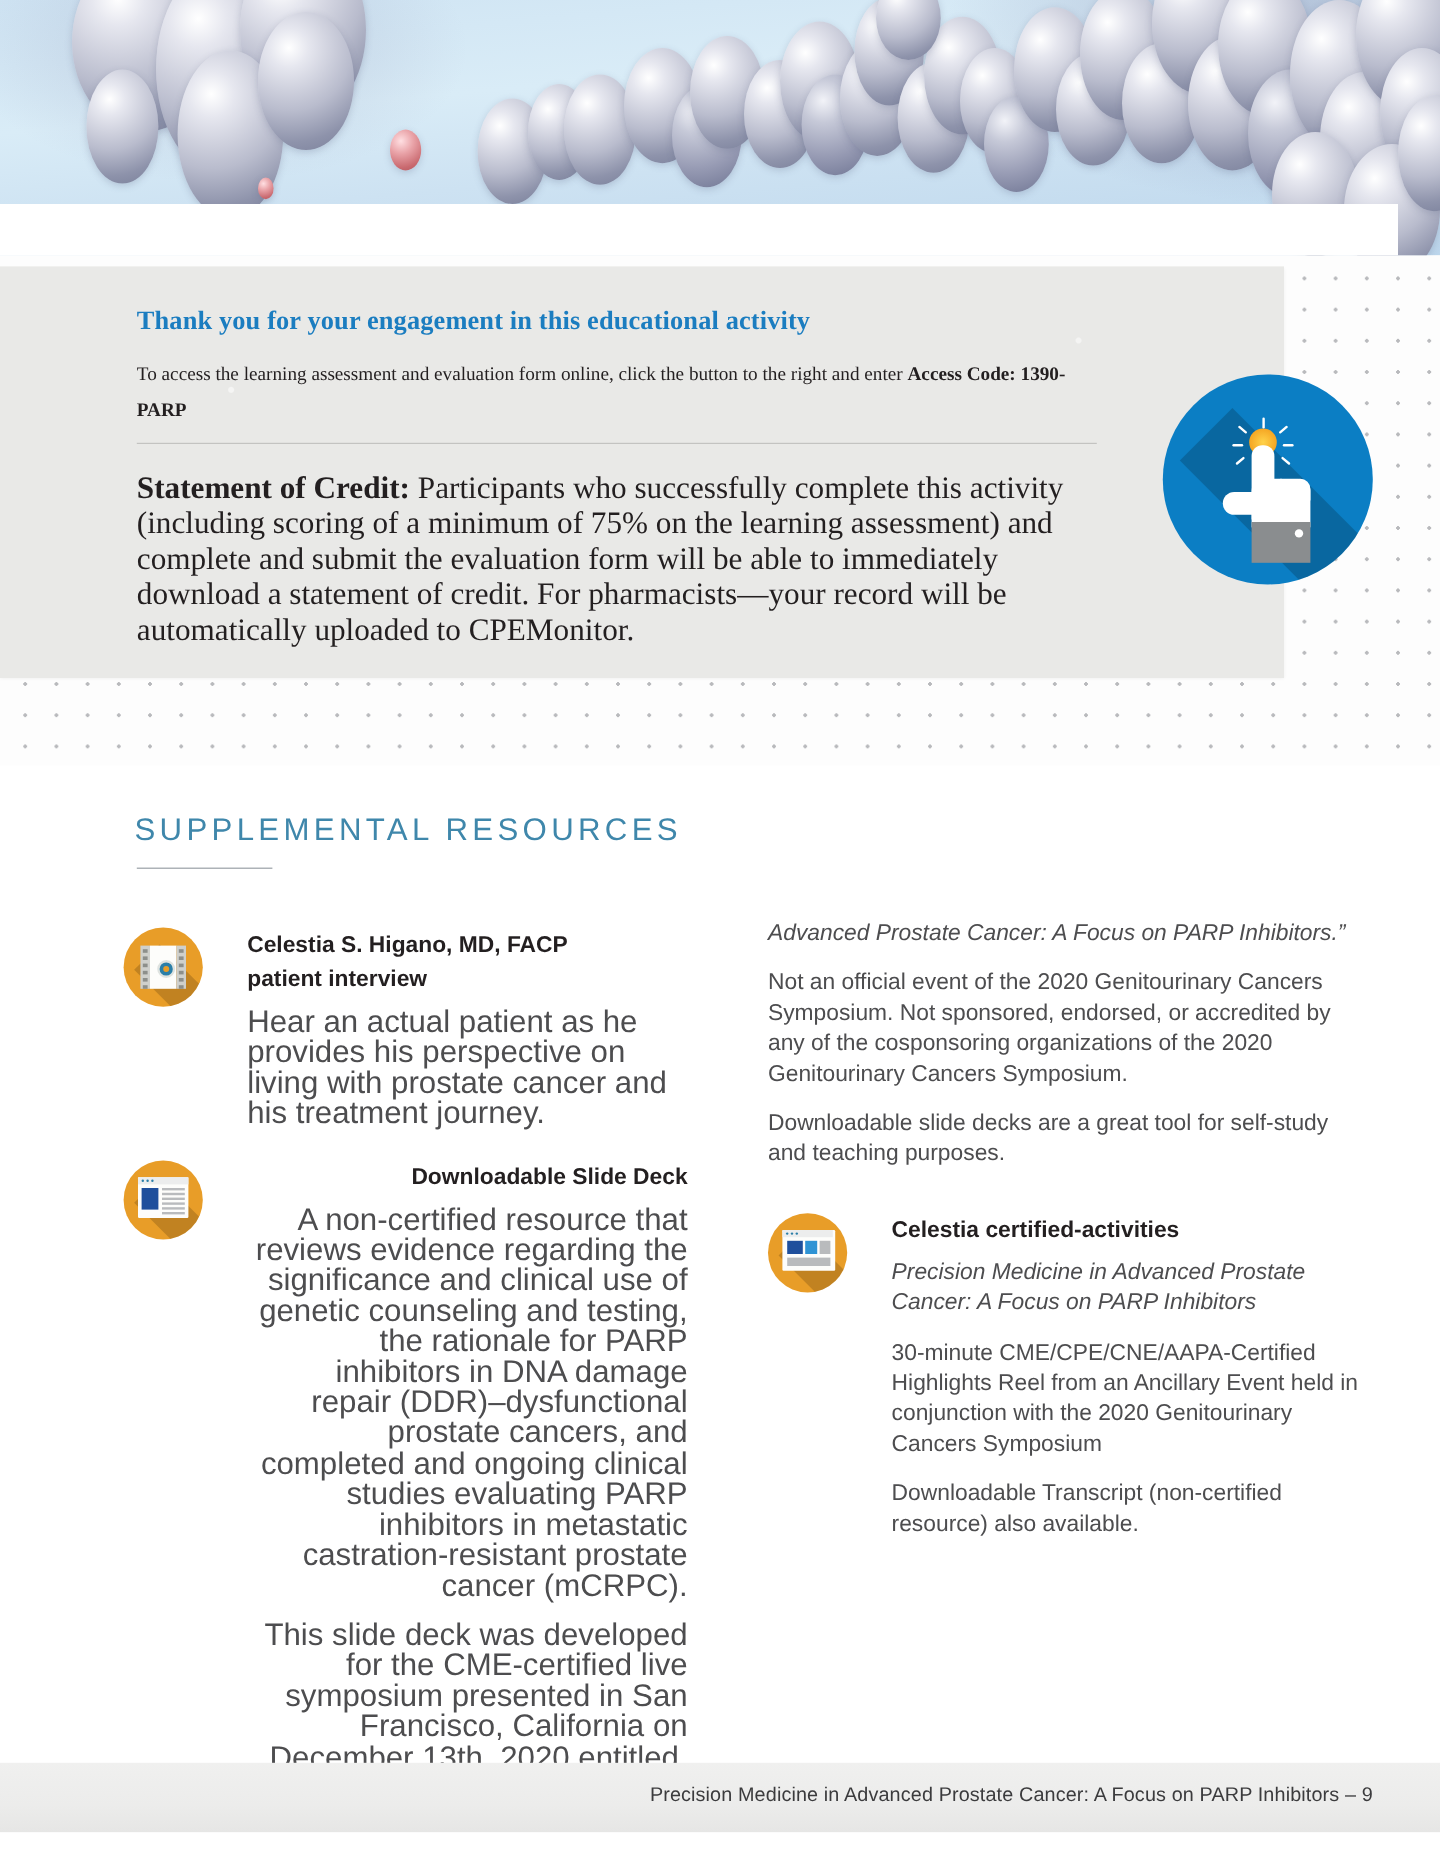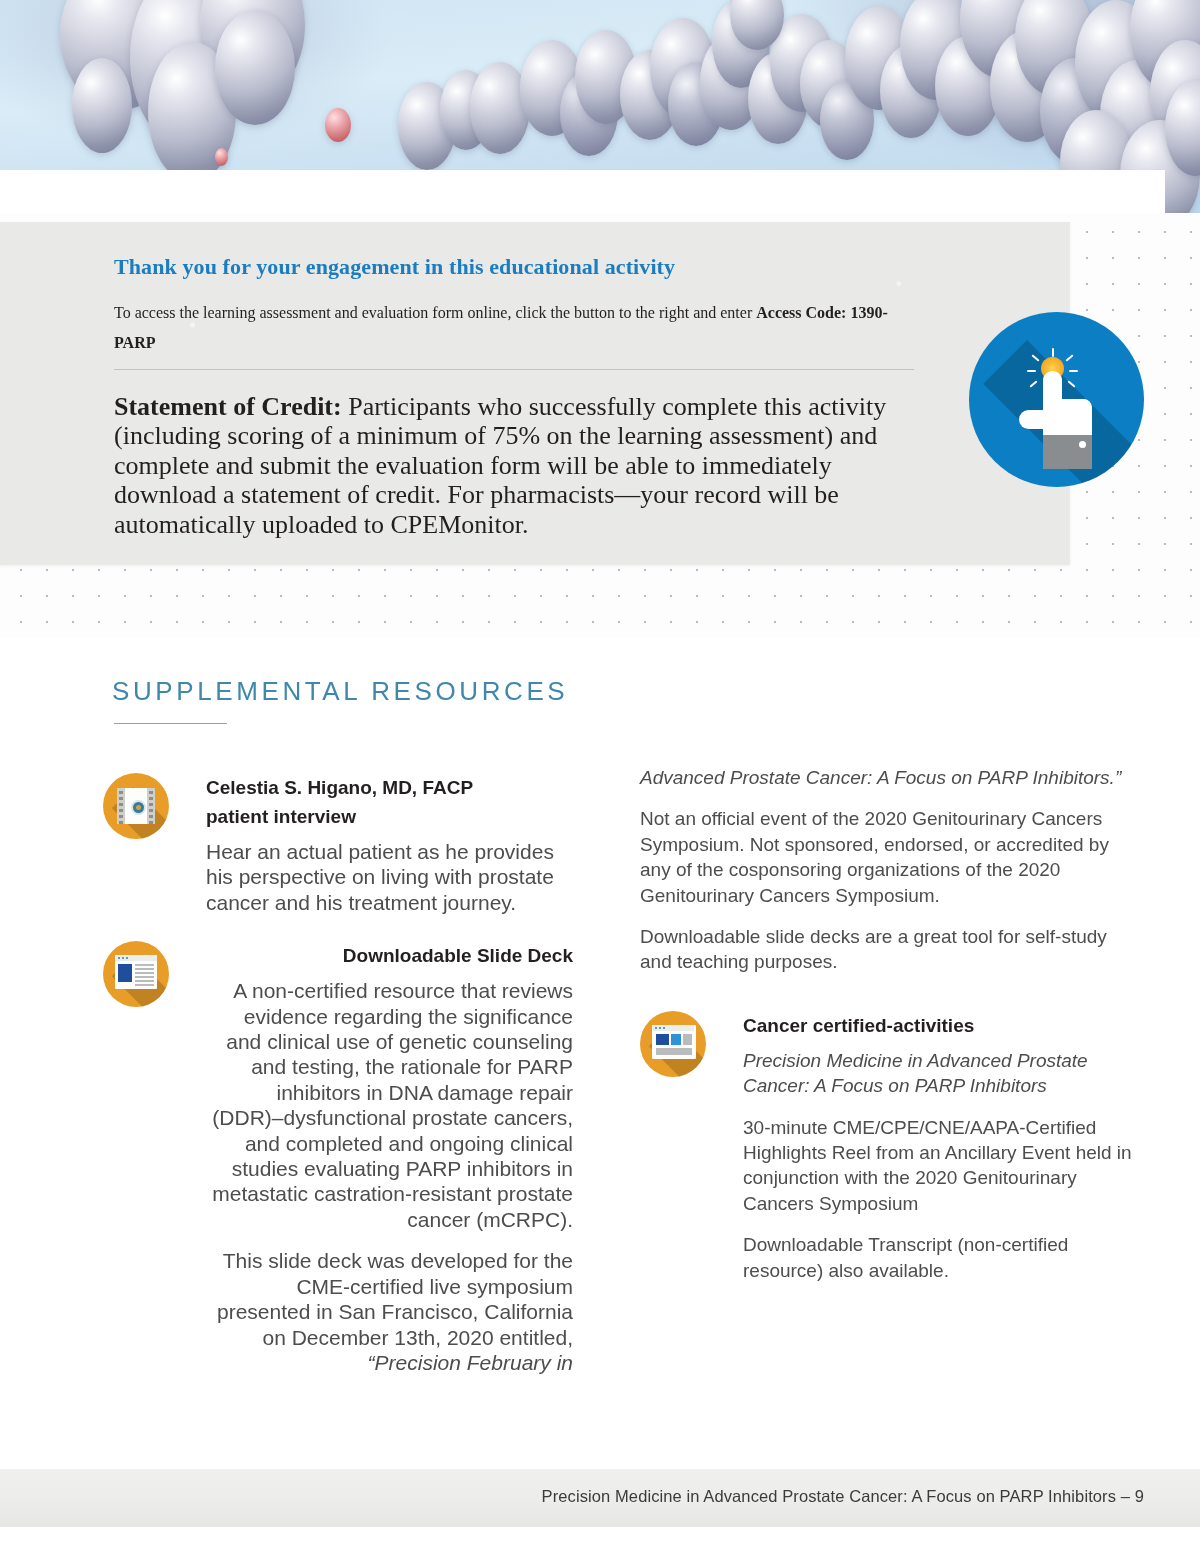--- a/index.html
+++ b/index.html
@@ -138,21 +138,21 @@
   .s2-blue-d{position:absolute;left:4px;top:9px;width:13px;height:11px;background:#1f4f9c;}
   .s2-blue-l{position:absolute;left:19px;top:9px;width:10px;height:11px;background:#2f93d4;}
   .s2-gray{position:absolute;left:31px;top:9px;width:9px;height:11px;background:#b9bbbd;}
   .s2-bar{position:absolute;left:4px;top:23px;width:36px;height:7px;background:#b9bbbd;}
 
   .res-body{margin-left:103px;}
   .res-head{
     color:#231f20;font-size:19px;font-weight:bold;line-height:29px;margin:10px 0 8px 0;
   }
   .res-p{
-    color:#4d4d4f;font-size:21px;line-height:25.4px;margin:0 0 16px 0;font-weight:400;
+    color:#4d4d4f;font-size:26px;line-height:25.4px;margin:0 0 16px 0;font-weight:400;
   }
   .res-p.tight{margin-bottom:0;}
   .res-p i{font-style:italic;}
   .ital{font-style:italic;color:#4d4d4f;font-size:19px;line-height:25.4px;margin:0 0 16px 0;}
 
   .right-p{color:#4d4d4f;font-size:19px;line-height:25.4px;margin:0 0 16px 0;}
   .right-p.ital{font-style:italic;}
 
   
   .footer{
@@ -330,21 +330,21 @@
               <em style="left:7px;"></em>
               <em style="left:11px;"></em>
             </div>
           <div class="s2-blue-d"></div>
           <div class="s2-blue-l"></div>
           <div class="s2-gray"></div>
           <div class="s2-bar"></div>
         </div>
       </div>
       <div class="res-body">
-        <div class="res-head">Cancer certified-activities</div>
+        <div class="res-head">Celestia certified-activities</div>
         <p class="right-p ital">Precision Medicine in Advanced Prostate Cancer: A Focus on PARP Inhibitors</p>
         <p class="right-p">30-minute CME/CPE/CNE/AAPA-Certified Highlights Reel from an Ancillary Event held in conjunction with the 2020 Genitourinary Cancers Symposium</p>
         <p class="right-p">Downloadable Transcript (non-certified resource) also available.</p>
       </div>
     </div>
 
   </div>
 </div>
 
 <div class="footer">

